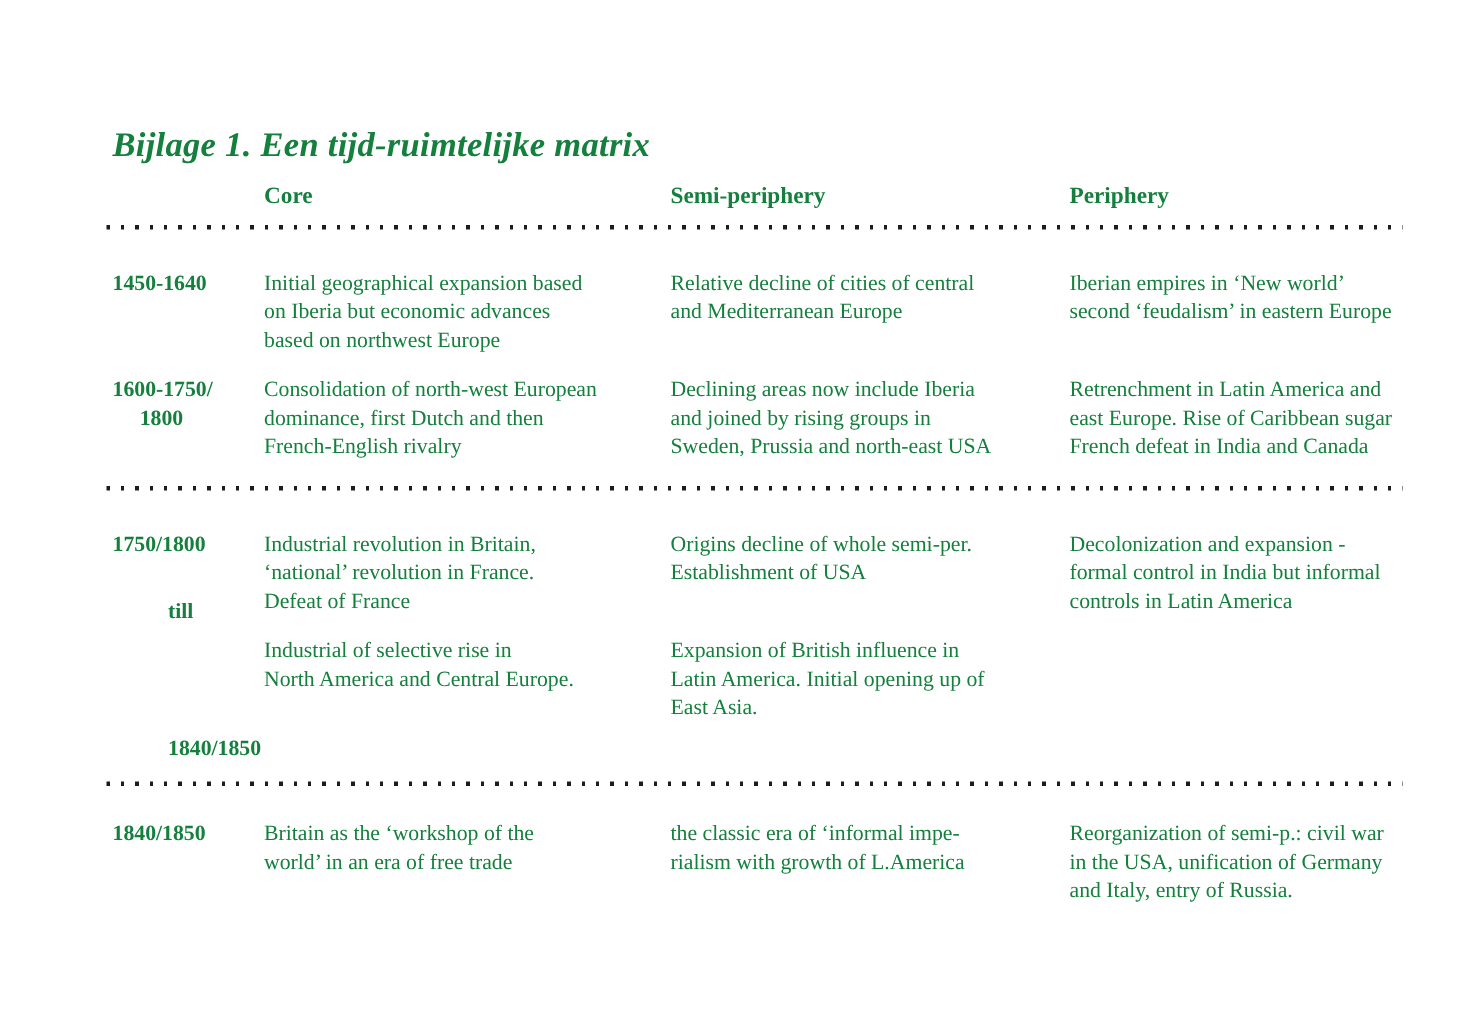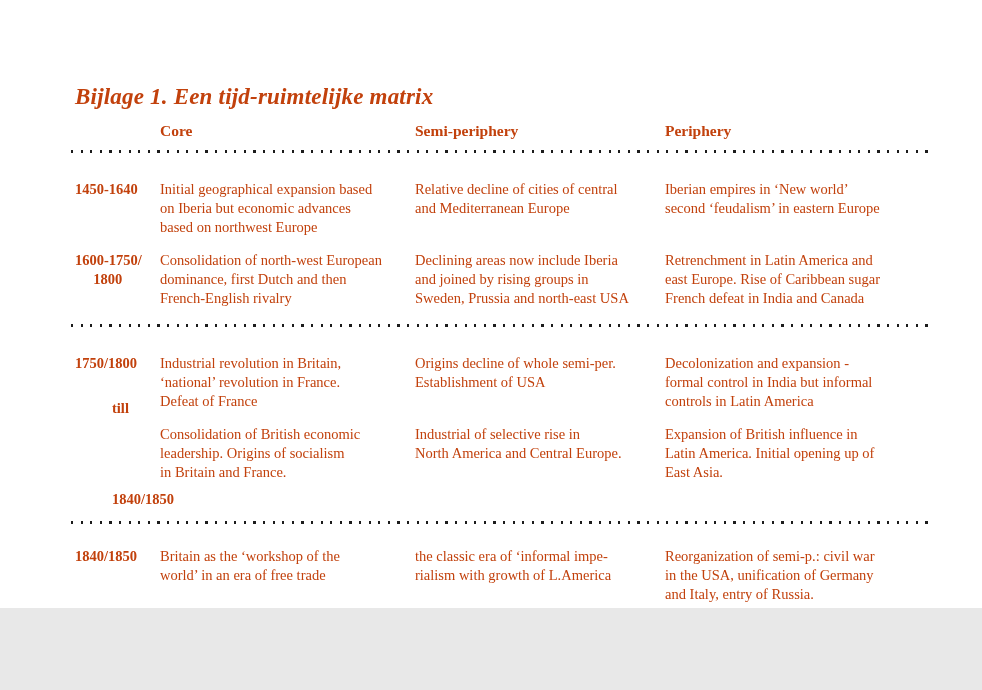--- a/index.html
+++ b/index.html
@@ -3,43 +3,43 @@
 <meta charset="utf-8">
 <style>
   html, body {
     margin: 0;
     padding: 0;
     background: #e8e8e8;
   }
   .page {
     position: relative;
     width: 982px;
-    height: 608px;
+    height: 690px;
     background: #ffffff;
     font-family: "Liberation Serif", "DejaVu Serif", serif;
-    color: #c2410c;
+    color: #15803d;
     overflow: hidden;
   }
   .title {
     position: absolute;
     left: 75px;
     top: 69px;
     font-size: 23px;
     font-weight: bold;
     font-style: italic;
     letter-spacing: 0.2px;
     white-space: nowrap;
   }
   .grid-row {
     position: absolute;
     left: 75px;
     width: 868px;
     display: grid;
     grid-template-columns: 85px 255px 250px 278px;
-    column-gap: 0;
+    column-gap: 16px;
   }
   .header-row {
     top: 122px;
     font-weight: bold;
     font-size: 15.5px;
   }
   .cell {
     font-size: 14.5px;
     line-height: 19px;
     white-space: pre-wrap;
@@ -126,23 +126,20 @@
 Establishment of USA</div>
     <div class="cell">Decolonization and expansion -
 formal control in India but informal
 controls in Latin America</div>
   </div>
 
   <div class="standalone-label till-label">till</div>
 
   <div class="grid-row row-3b">
     <div class="cell period"></div>
-    <div class="cell">Consolidation of British economic
-leadership. Origins of socialism
-in Britain and France.</div>
     <div class="cell">Industrial of selective rise in
 North America and Central Europe.</div>
     <div class="cell">Expansion of British influence in
 Latin America. Initial opening up of
 East Asia.</div>
   </div>
 
   <div class="standalone-label until-label">1840/1850</div>
 
   <div class="dotline sep-3"></div>

